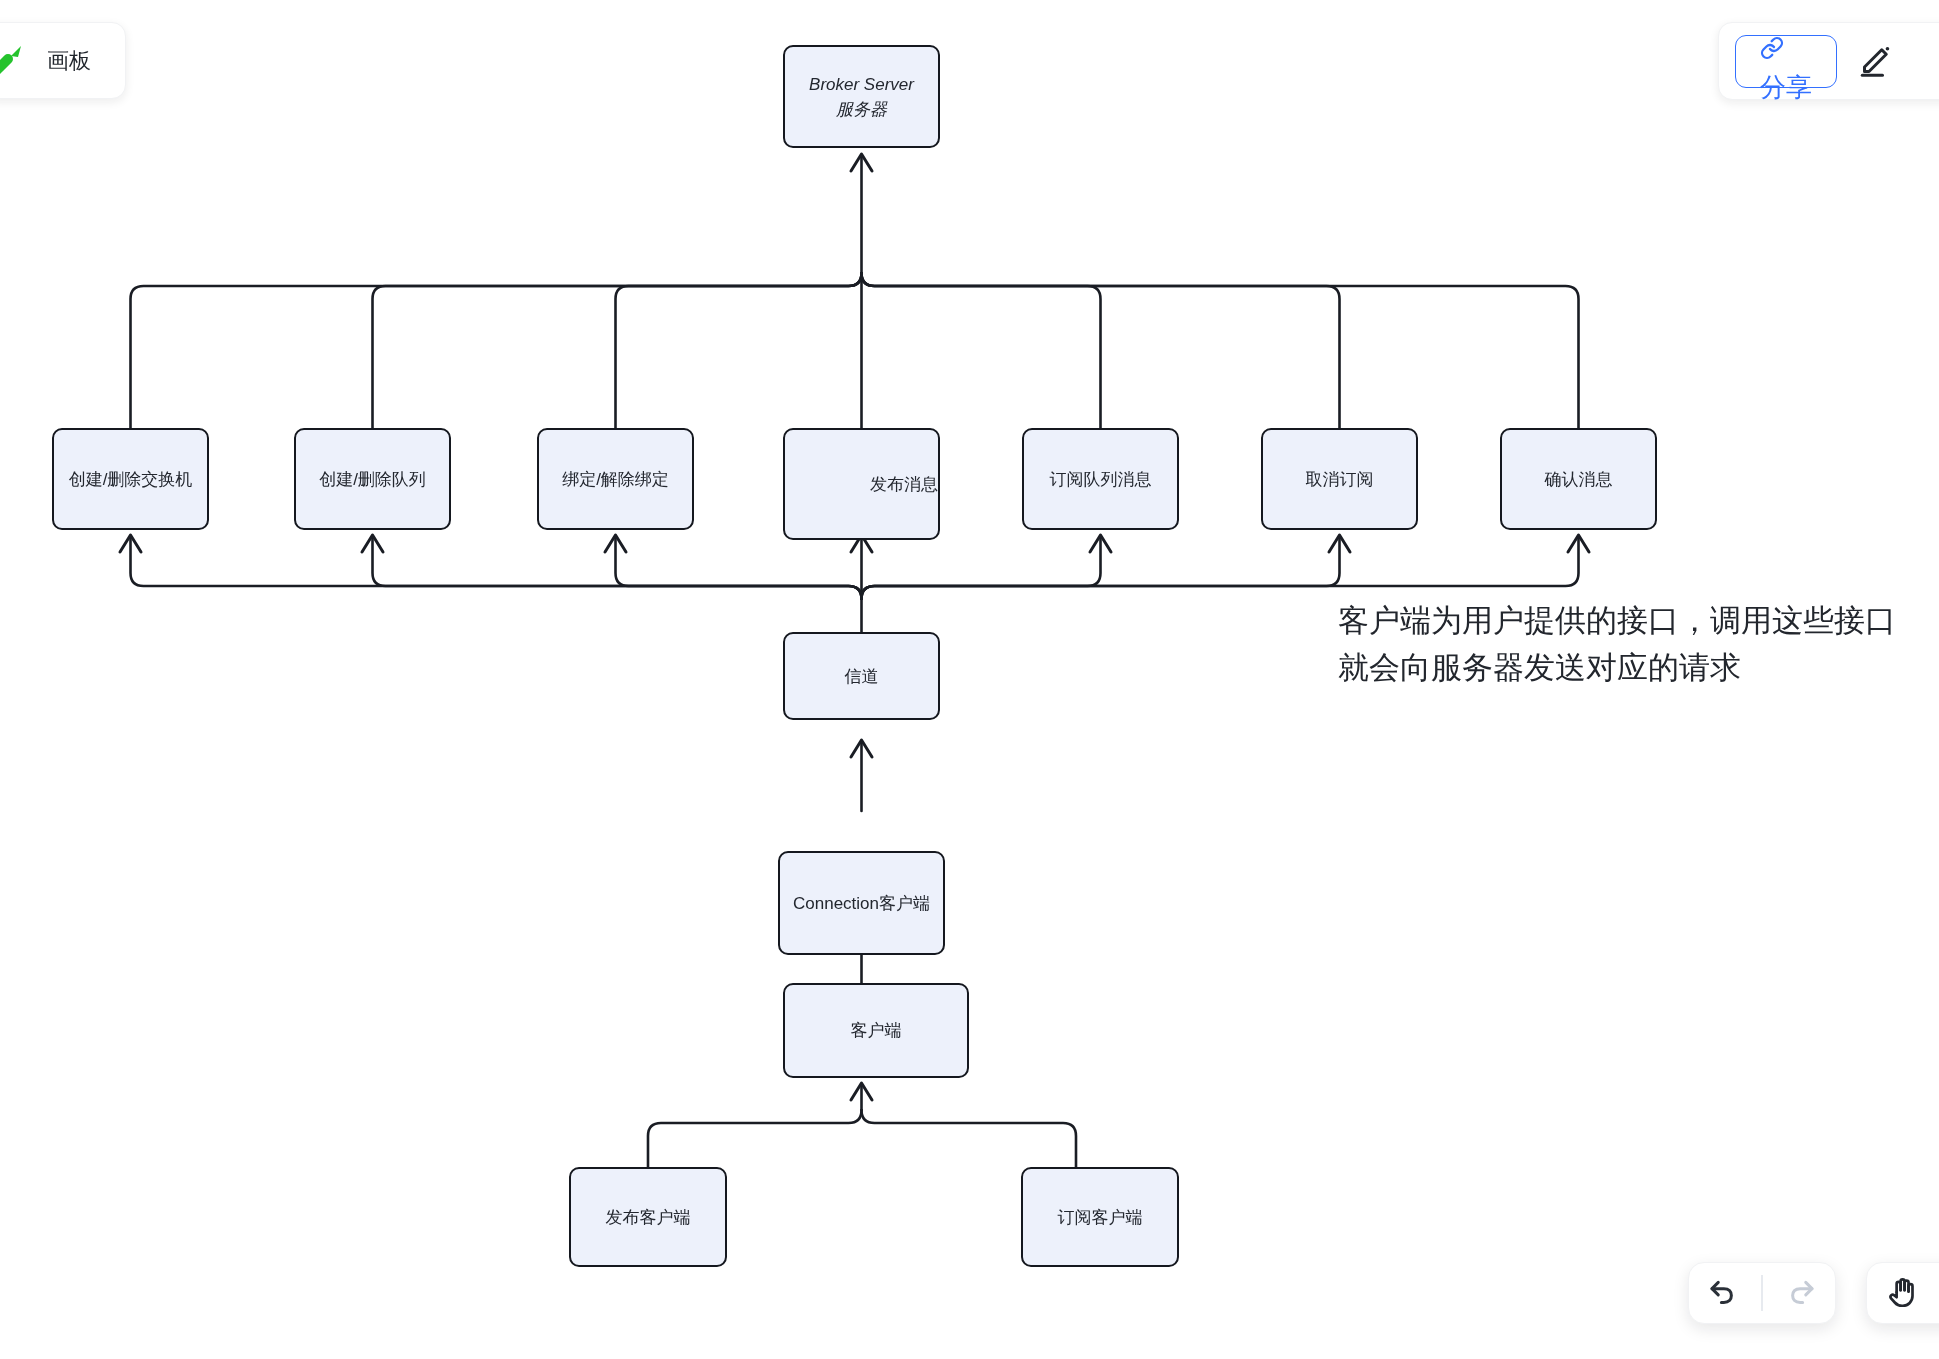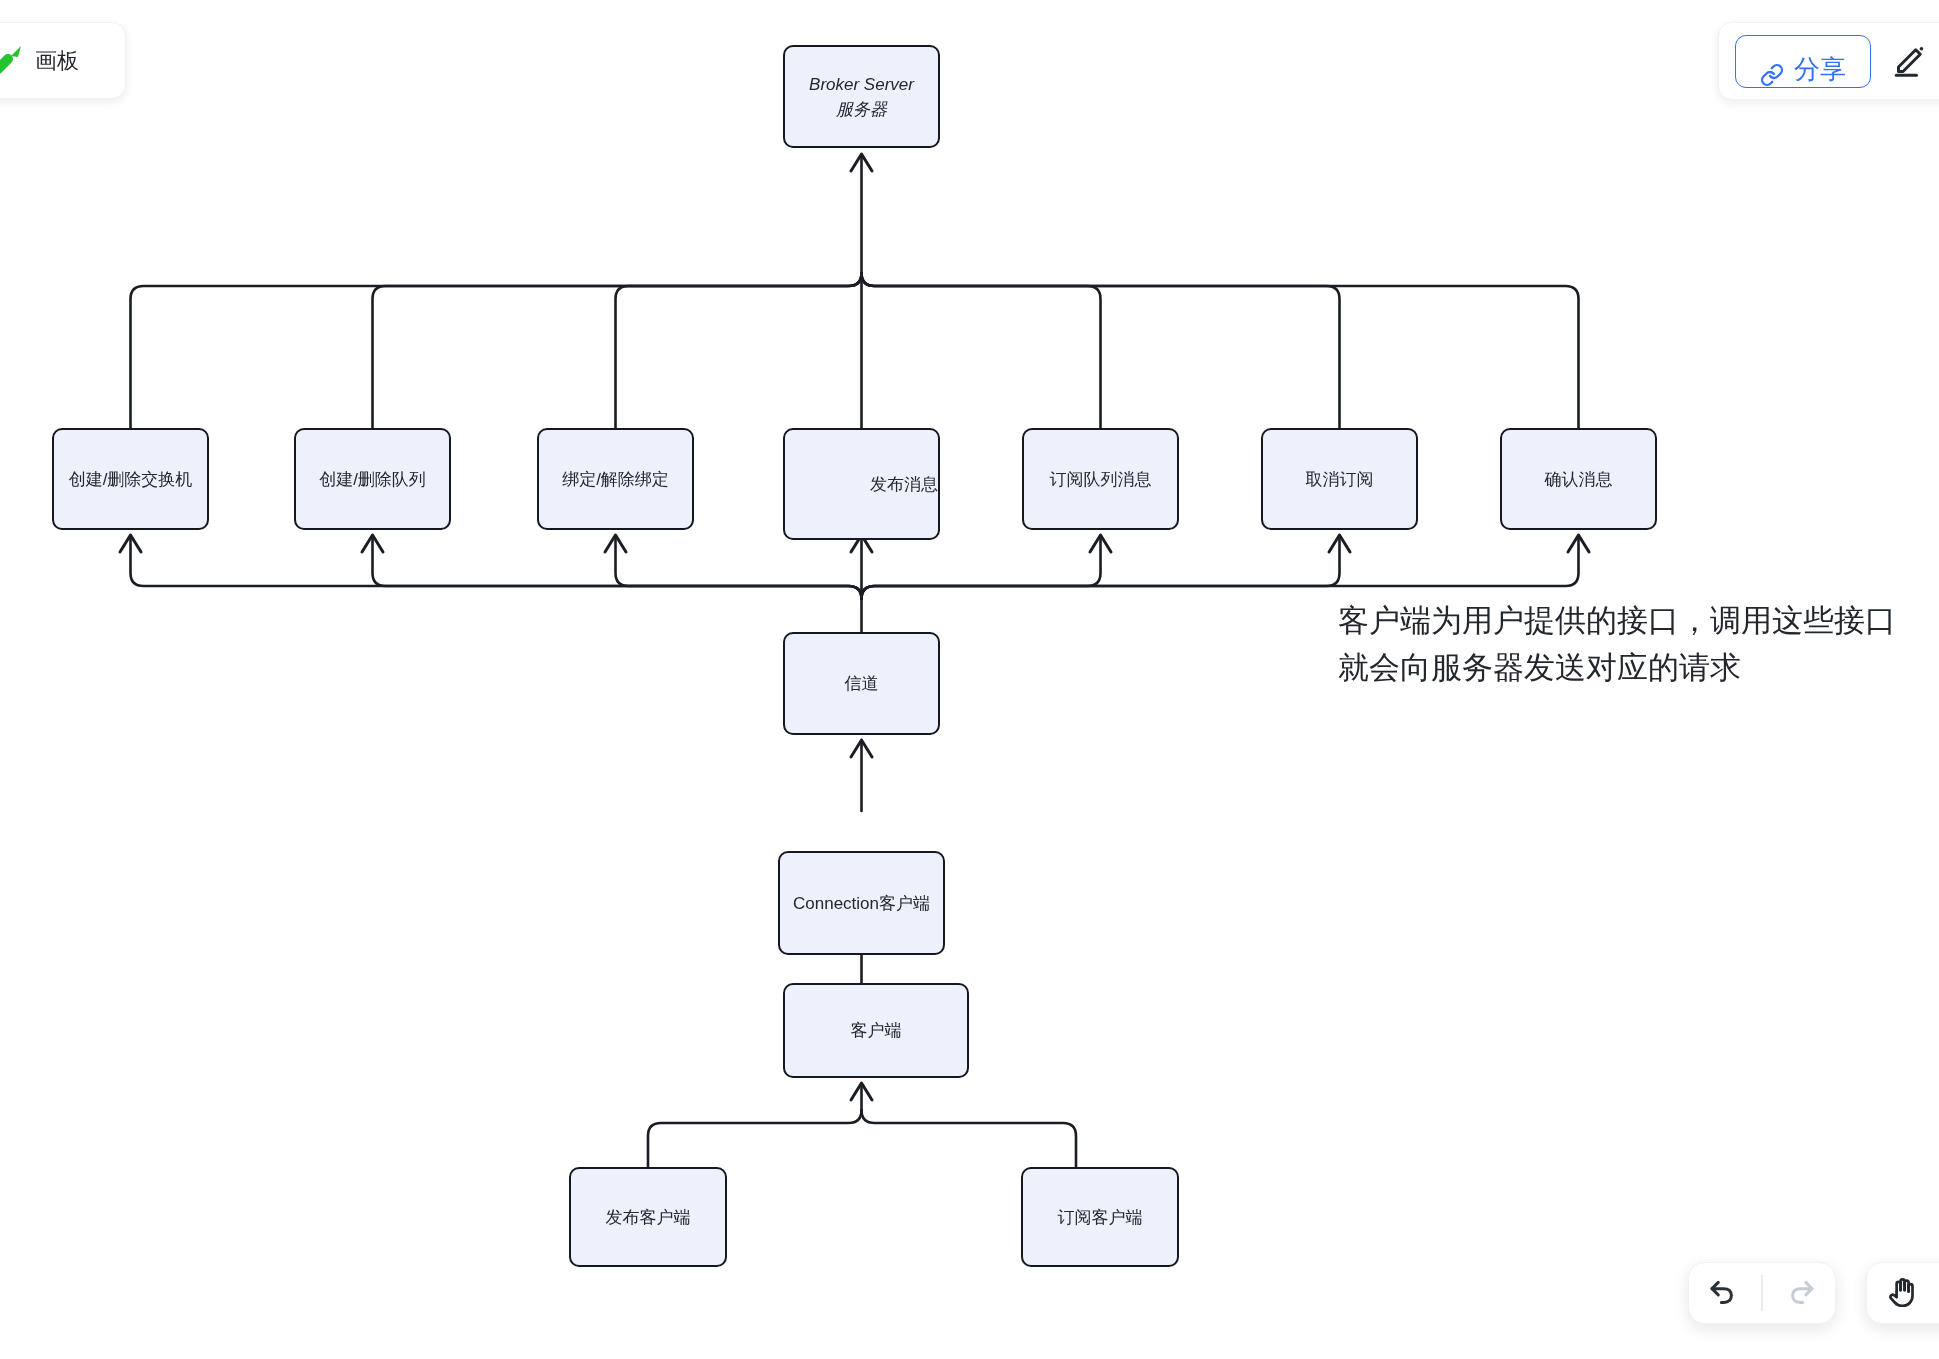--- a/index.html
+++ b/index.html
@@ -26,25 +26,25 @@
     font-size:31px;line-height:47px;font-weight:500;color:#22262d;
     white-space:nowrap;
   }
   
   .pill{
     position:absolute;background:#ffffff;border:1px solid #f1f2f4;
     box-shadow:0 3px 10px rgba(20,24,31,.08);
     display:flex;align-items:center;
   }
   .board-pill{left:-18px;top:22px;width:134px;height:75px;border-radius:14px;padding-left:8px;gap:12px;}
-  .board-label{font-size:22px;color:#1f242b;font-weight:500;}
+  .board-label{font-size:22px;color:#1f242b;font-weight:500;margin-left:12px;}
   .topright-pill{left:1718px;top:22px;width:260px;height:76px;border-radius:14px;padding-left:16px;gap:20px;}
   .share-btn{
     box-sizing:border-box;height:53px;padding:0 24px;border:1.7px solid #3370ff;border-radius:11px;
-    background:#fff;display:flex;align-items:flex-end;gap:10px;cursor:pointer;
+    background:#fff;display:flex;align-items:flex-start;gap:10px;cursor:pointer;flex-direction:column;
   }
   .share-label{font-size:26px;color:#3370ff;}
   .edit-btn{display:flex;align-items:center;cursor:pointer;}
   .br-pill{position:absolute;background:#fff;border:1px solid #f1f2f4;border-radius:16px;
     box-shadow:0 5px 16px rgba(20,24,31,.10);display:flex;align-items:center;top:1262px;height:60px;}
   .undo-pill{left:1688px;width:146px;justify-content:space-around;}
   .hand-pill{left:1866px;width:130px;padding-left:14px;gap:16px;}
   .tool-btn{display:flex;align-items:center;justify-content:center;width:56px;height:56px;cursor:pointer;}
   .v-div{width:1.5px;height:36px;background:#e7eaef;}
 </style>
@@ -119,21 +119,21 @@
 <div class="node" style="left:1022px;top:428px;width:157px;height:102px;">
   <span>订阅队列消息</span>
 </div>
 <div class="node" style="left:1261px;top:428px;width:157px;height:102px;">
   <span>取消订阅</span>
 </div>
 <div class="node" style="left:1500px;top:428px;width:157px;height:102px;">
   <span>确认消息</span>
 </div>
 
-<div class="node" style="left:783px;top:632px;width:157px;height:103px;">
+<div class="node" style="left:783px;top:632px;width:157px;height:88px;">
   <span>信道</span>
 </div>
 <div class="node" style="left:778px;top:811px;width:167px;height:104px;margin-top:40px;">
   <span>Connection客户端</span>
 </div>
 <div class="node" style="left:783px;top:983px;width:186px;height:95px;">
   <span>客户端</span>
 </div>
 <div class="node" style="left:569px;top:1167px;width:158px;height:100px;">
   <span>发布客户端</span>

